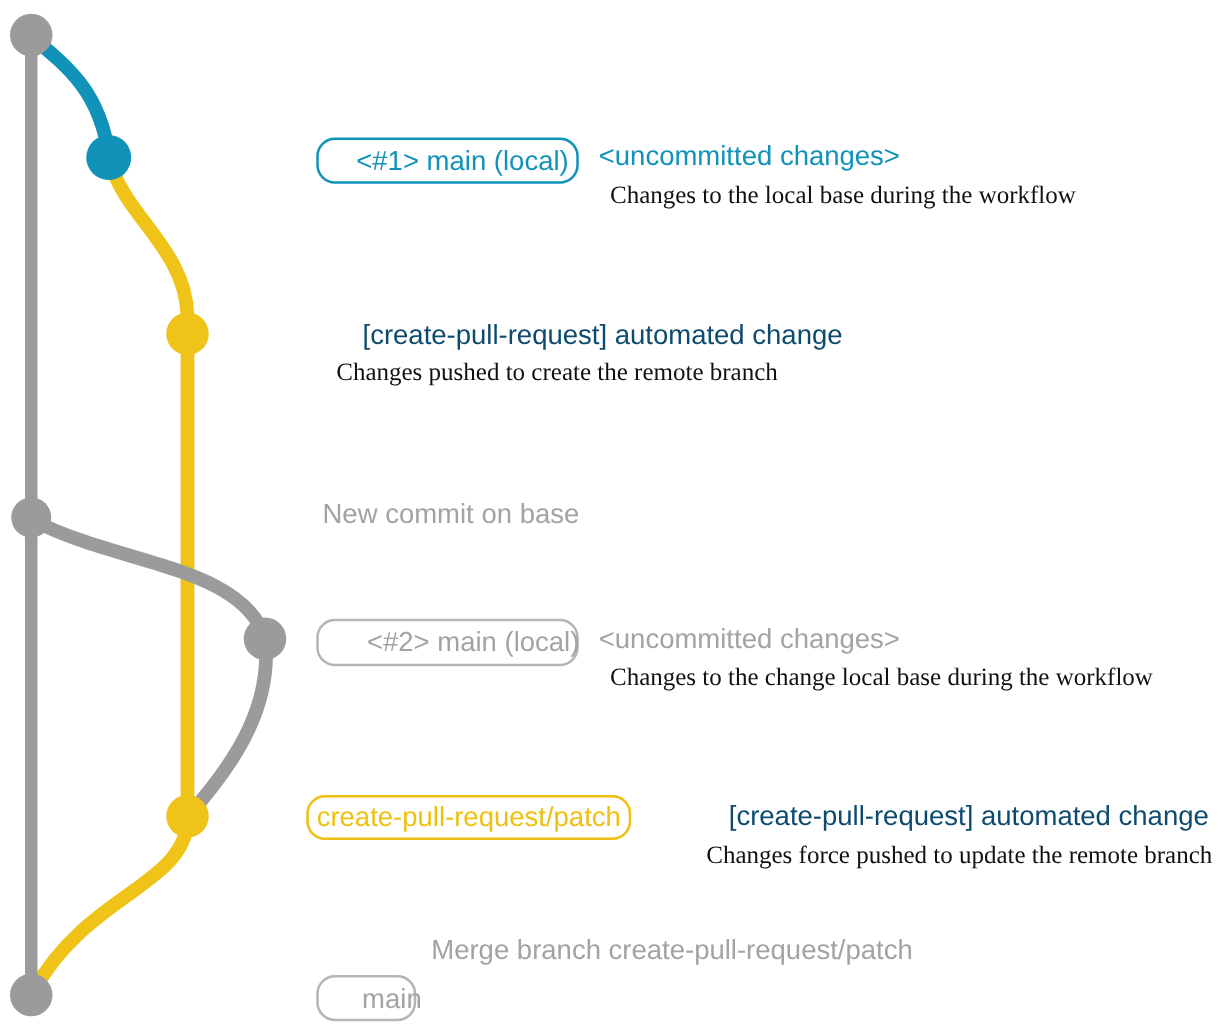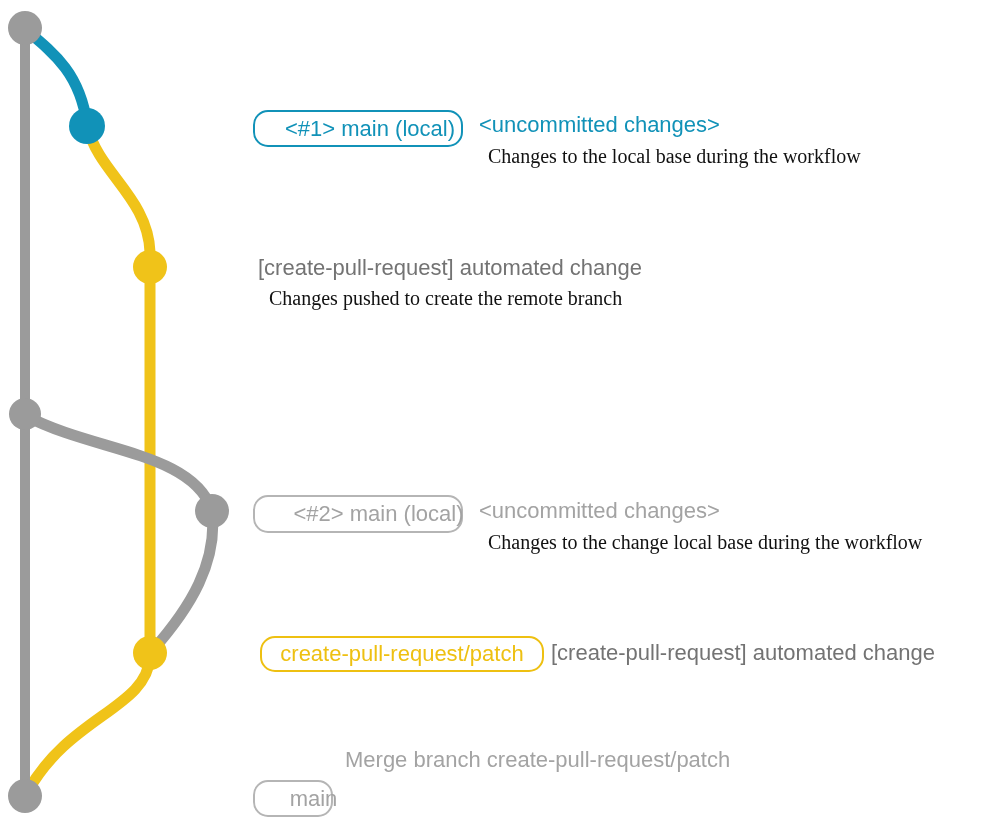--- a/index.html
+++ b/index.html
@@ -12,21 +12,21 @@
   }
   .canvas svg{position:absolute;left:0;top:0;}
   .lbl{
     position:absolute;
     font-size:22px;
     line-height:24px;
     white-space:nowrap;
   }
   .gray-t{color:#a3a3a3;}
   .blue-t{color:#1192b8;}
-  .yellow-t{color:#737373;}
+  .yellow-t{color:#0c4a6e;margin-left:32px;}
   .serif{
     position:absolute;
     font-family:"Liberation Serif", serif;
     font-size:20px;
     color:#111111;
     white-space:nowrap;
   }
   .badge{
     position:absolute;
     display:flex;align-items:center;justify-content:center;
@@ -66,24 +66,26 @@
   </svg>
 
 
   <div class="badge blue-b" style="left:253px;top:110px;width:210px;height:37px">&lt;#1&gt; main (local)</div>
   <div class="lbl blue-t" style="left:479px;top:113px">&lt;uncommitted changes&gt;</div>
   <div class="serif" style="left:488px;top:145px">Changes to the local base during the workflow</div>
 
   <div class="lbl yellow-t" style="left:258px;top:256px">[create-pull-request] automated change</div>
   <div class="serif" style="left:269px;top:287px">Changes pushed to create the remote branch</div>
 
+  <div class="lbl gray-t" style="left:258px;top:399px">New commit on base</div>
 
   <div class="badge gray-b" style="left:253px;top:495px;width:210px;height:38px">&lt;#2&gt; main (local)</div>
   <div class="lbl gray-t" style="left:479px;top:499px">&lt;uncommitted changes&gt;</div>
   <div class="serif" style="left:488px;top:531px">Changes to the change local base during the workflow</div>
 
-  <div class="badge yellow-b" style="left:260px;top:636px;width:284px;height:36px">create-pull-request/patch</div>
+  <div class="badge yellow-b" style="left:245px;top:636px;width:260px;height:36px">create-pull-request/patch</div>
   <div class="lbl yellow-t" style="left:551px;top:641px">[create-pull-request] automated change</div>
+  <div class="serif" style="left:565px;top:673px">Changes force pushed to update the remote branch</div>
 
   <div class="badge gray-b" style="left:253px;top:780px;width:80px;height:37px">main</div>
   <div class="lbl gray-t" style="left:345px;top:748px">Merge branch create-pull-request/patch</div>
 
 </div>
 
 </body></html>

